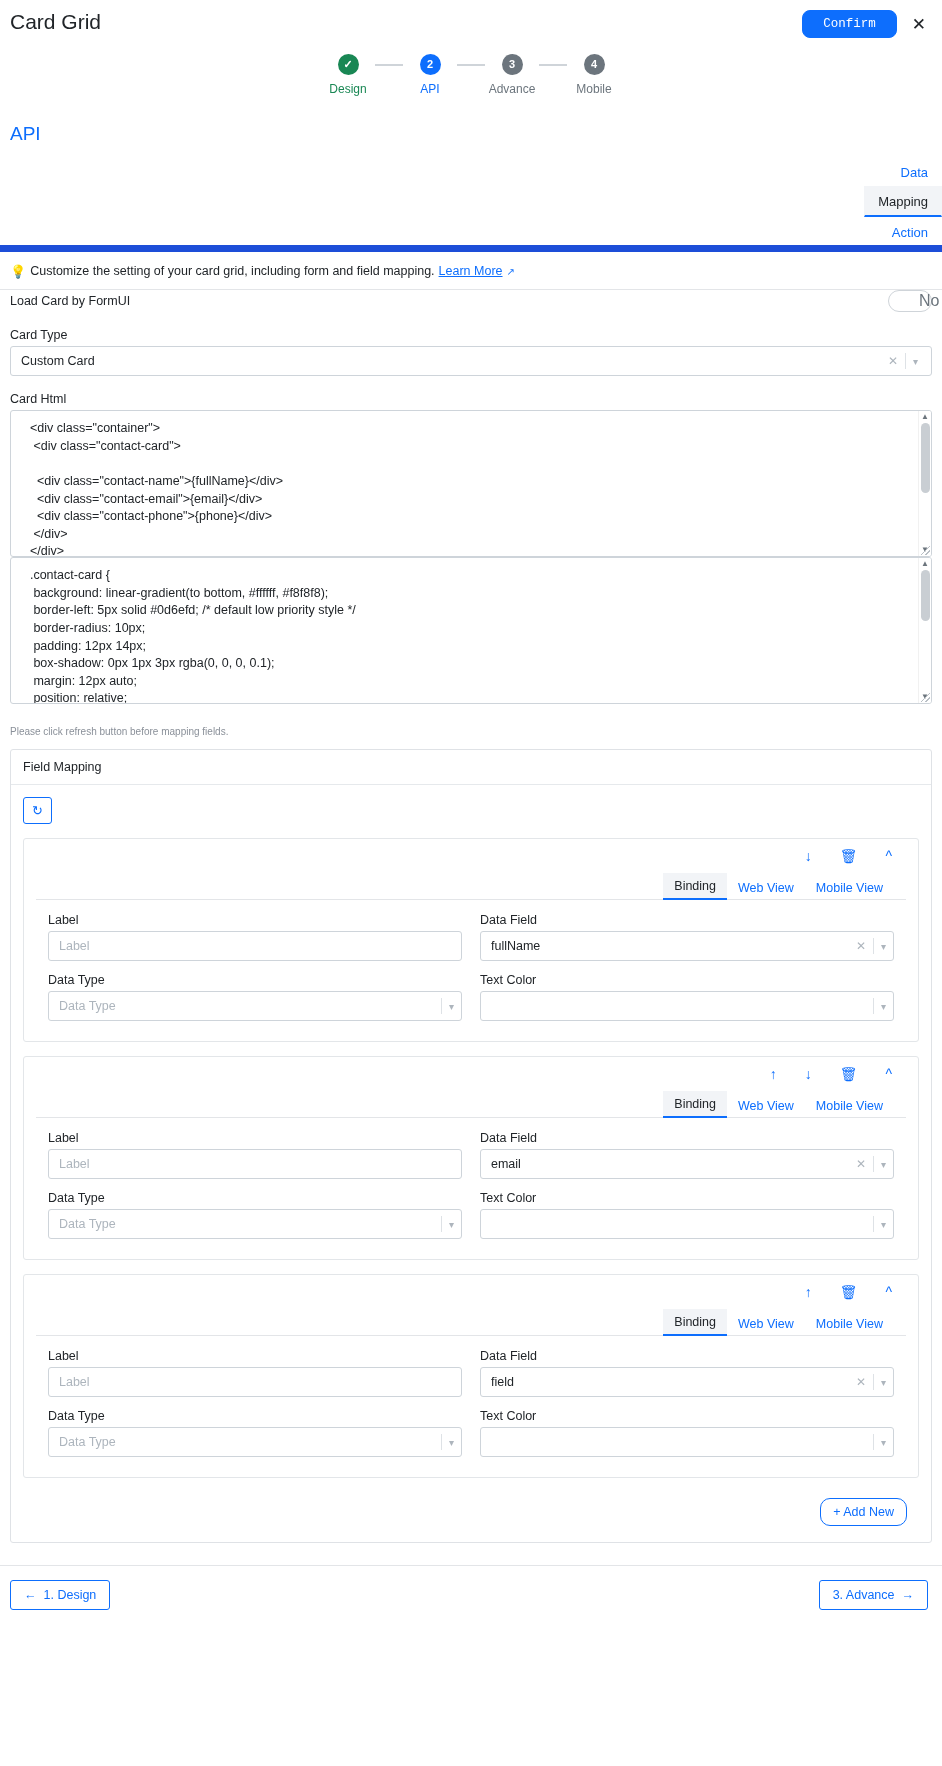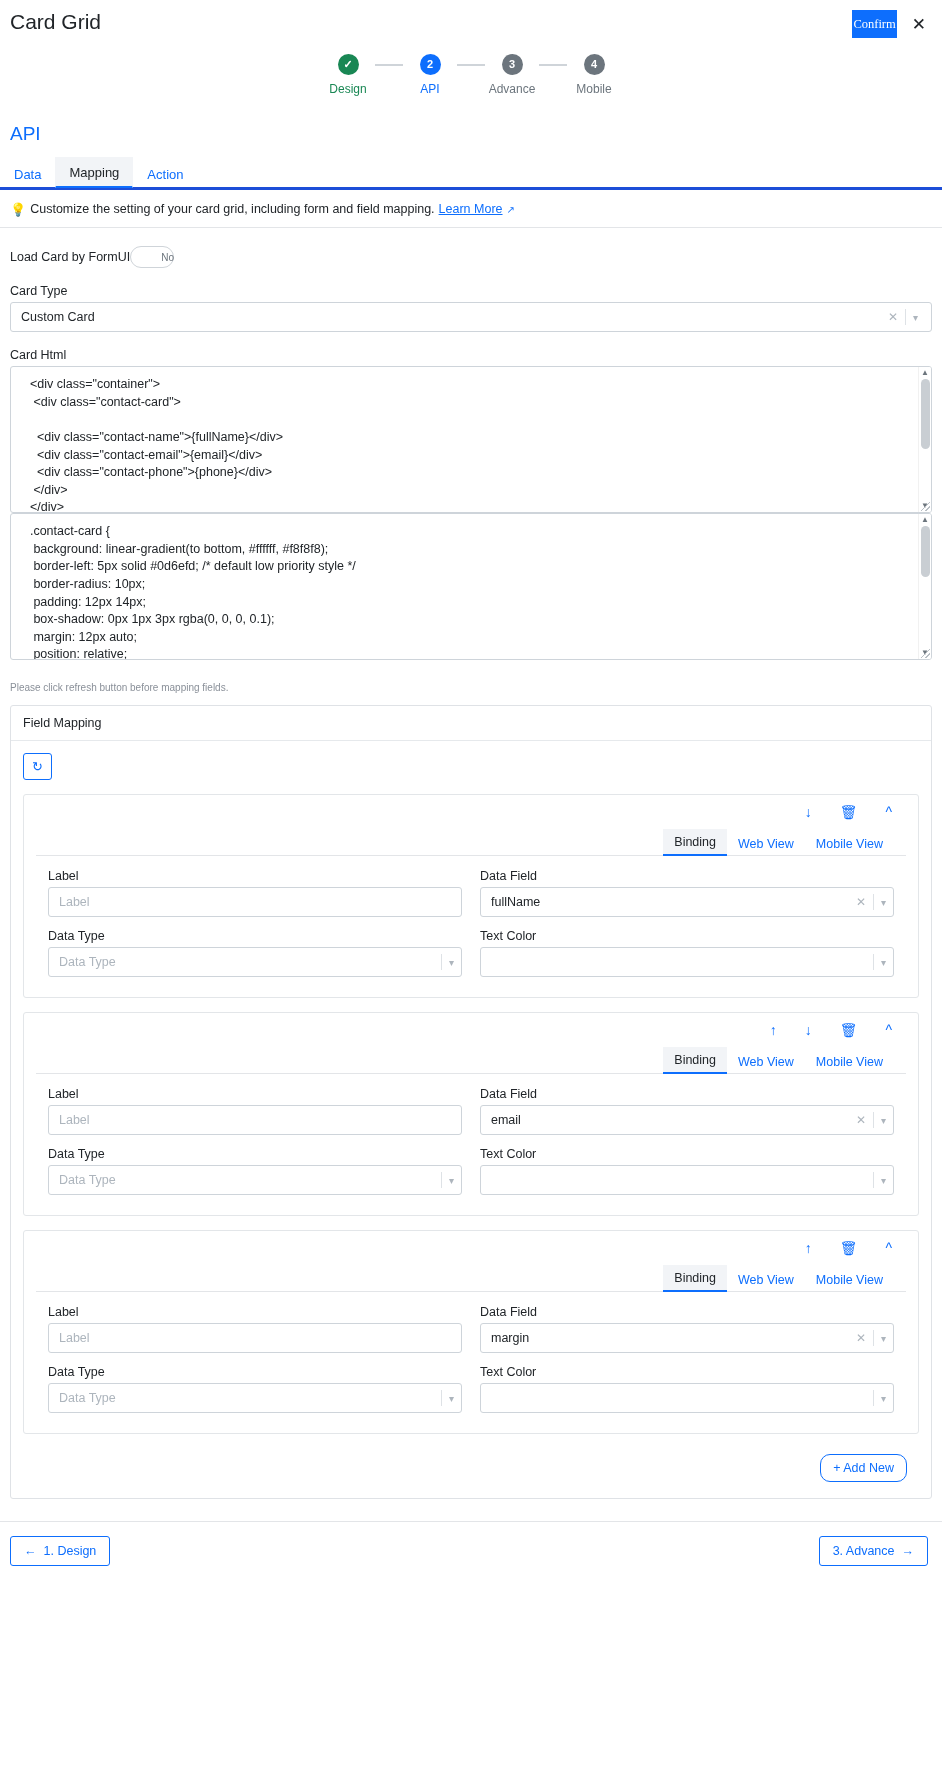--- a/index.html
+++ b/index.html
@@ -16,22 +16,22 @@
 
   
   .hdr {
     display:flex; align-items:flex-start; justify-content:space-between;
     padding: 9px 14px 0 10px;
   }
   .hdr-title { font-size: 21px; font-weight: 400; color:#212529; line-height:1.2; }
   .hdr-right { display:flex; align-items:center; gap:13px; padding-top:1px;}
   .btn-confirm {
     background:#0d6efd; color:#fff; border:1px solid #0d6efd;
-    font-size:12.5px; padding:5px 0; border-radius:0; cursor:pointer;
-    font-family:Liberation Serif, serif; line-height:1.3;
+    font-size:12.5px; padding:5px 20px; border-radius:8px; cursor:pointer;
+    font-family:Liberation Mono, monospace; line-height:1.3;
   }
   .btn-close {
     background:none; border:none; font-size:17px; color:#212529; cursor:pointer;
     padding:0 2px; line-height:1; font-family:"Liberation Sans", sans-serif;
   }
 
   
   .stepper { display:flex; justify-content:center; margin-top:16px; }
   .steps { display:flex; align-items:flex-start; }
   .step { display:flex; flex-direction:column; align-items:center; width:54px; }
@@ -49,21 +49,21 @@
   .step-label.todo { color:#6c757d; }
   .step-conn { height:2px; width:28px; background:#cfd4d9; margin-top:10px; }
 
   
   .sec-title {
     color:#0d6efd; font-size:19px; font-weight:400;
     padding: 0 0 0 10px; margin-top:27px;
   }
   .tabs {
     display:flex; align-items:flex-end; gap:0; margin-top:11px;
-    border-bottom:3px solid #1d4ed8; 
+    border-bottom:7px solid #1d4ed8; padding-left:10px;flex-direction:column;
   }
   .tab {
     padding:7px 13px 6px; font-size:13px; color:#0d6efd; cursor:pointer;
     border:1px solid transparent; border-bottom:none; background:none;
     font-family:"Liberation Sans", sans-serif;
     position:relative; top:1px;
   }
   .tab.active {
     color:#212529; background:#f2f4f7;
     border-bottom:2px solid #0d6efd;
@@ -74,30 +74,29 @@
     padding:12px 10px 11px 10px; font-size:12.5px; color:#212529;
     border-bottom:1px solid #e3e5e8;
   }
   .tip-bulb { color:#ffd43b; font-size:13px; line-height:1; }
   .tip a { color:#0d6efd; text-decoration:underline; }
   .ext-ico { font-size:10px; color:#0d6efd; }
 
   
   .pad { padding: 0 10px; }
   .row-toggle {
-    display:flex; align-items:center; 
-    margin-top:18px;
+    display:flex; align-items:center; justify-content:space-between;
   }
   .lbl { font-size:12.5px; color:#212529; }
   .toggle {
     width:44px; height:22px; border-radius:11px; background:#fff;
     border:1px solid #cfd4d9; display:flex; align-items:center;
     justify-content:space-between; padding:0 3px 0 6px; cursor:pointer;
   }
-  .toggle-text { font-size:10px; color:#6c757d;padding-left:24px; }
+  .toggle-text { font-size:16px; color:#6c757d;padding-left:24px; }
   .toggle-knob { width:15px; height:15px; border-radius:50%; background:#ced4da; }
 
   .field-label { font-size:12.5px; color:#212529; margin:16px 0 4px; display:block; }
 
   .select-box {
     height:30px; border:1px solid #ced4da; border-radius:3px; background:#fff;
     display:flex; align-items:center; padding:0 6px 0 10px; font-size:12.5px;
   }
   .select-val { flex:1; color:#212529; }
   .sel-x { color:#adb5bd; font-size:12px; padding:0 7px; cursor:pointer; }
@@ -427,21 +426,21 @@
         <div class="map-grid">
           <div class="fg">
             <label class="fg-label">Label</label>
             <div class="inp">
               <span class="val ph">Label</span>
             </div>
           </div>
           <div class="fg">
             <label class="fg-label">Data Field</label>
             <div class="inp">
-              <span class="val">margin</span>
+              <span class="val">field</span>
               <span class="sel-x">✕</span>
               <span class="sel-div"></span>
               <span class="sel-caret">▾</span>
             </div>
           </div>
           <div class="fg second-row">
             <label class="fg-label">Data Type</label>
             <div class="inp">
               <span class="val ph">Data Type</span>
               <span class="sel-div"></span>

